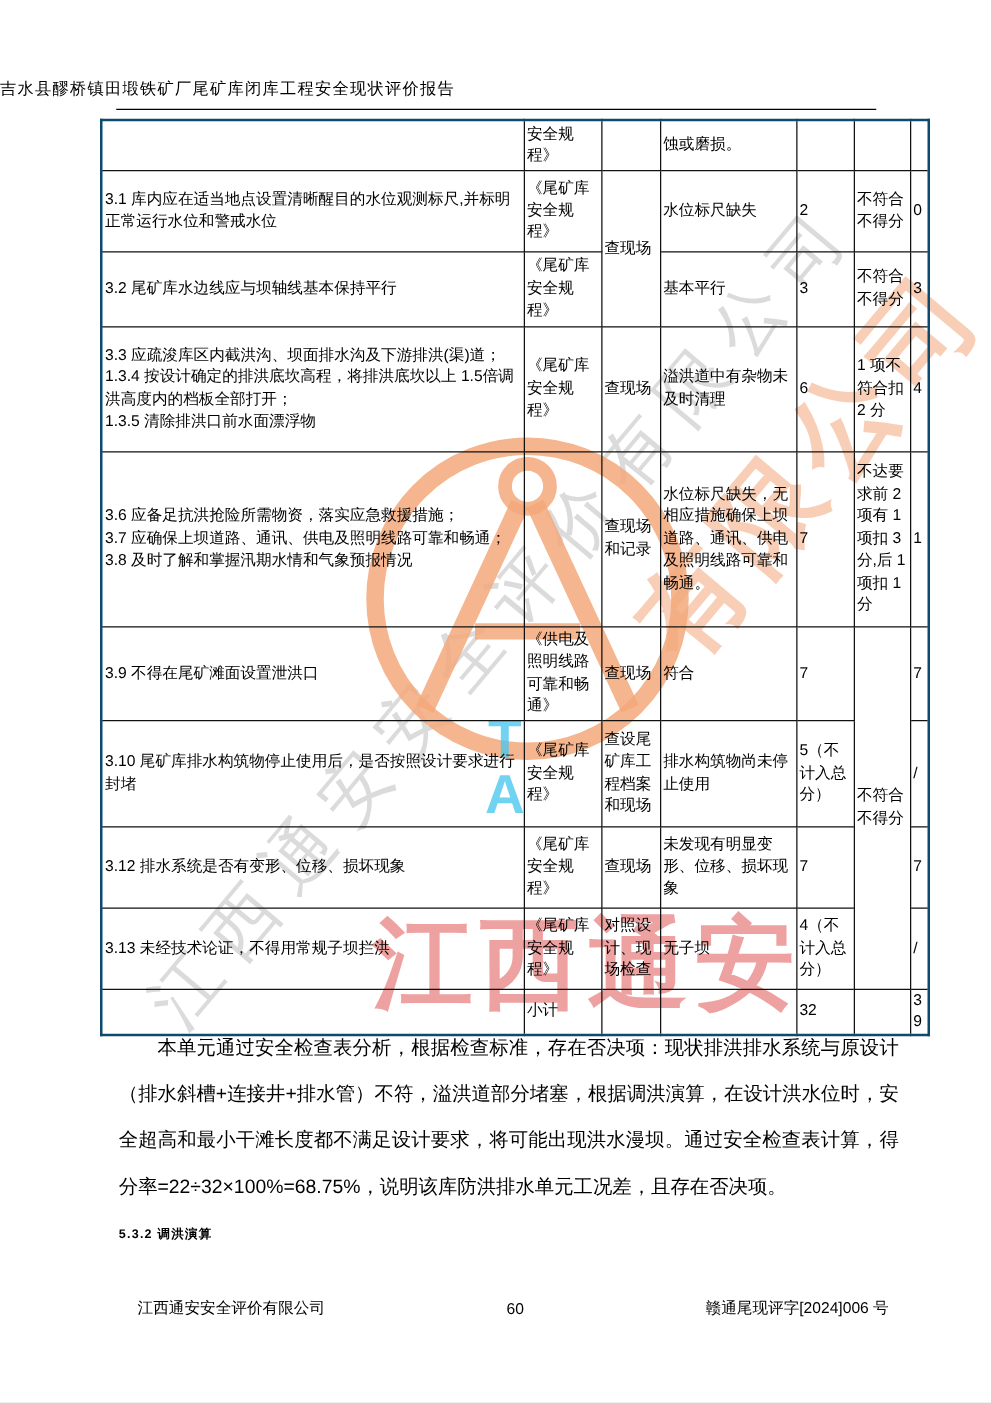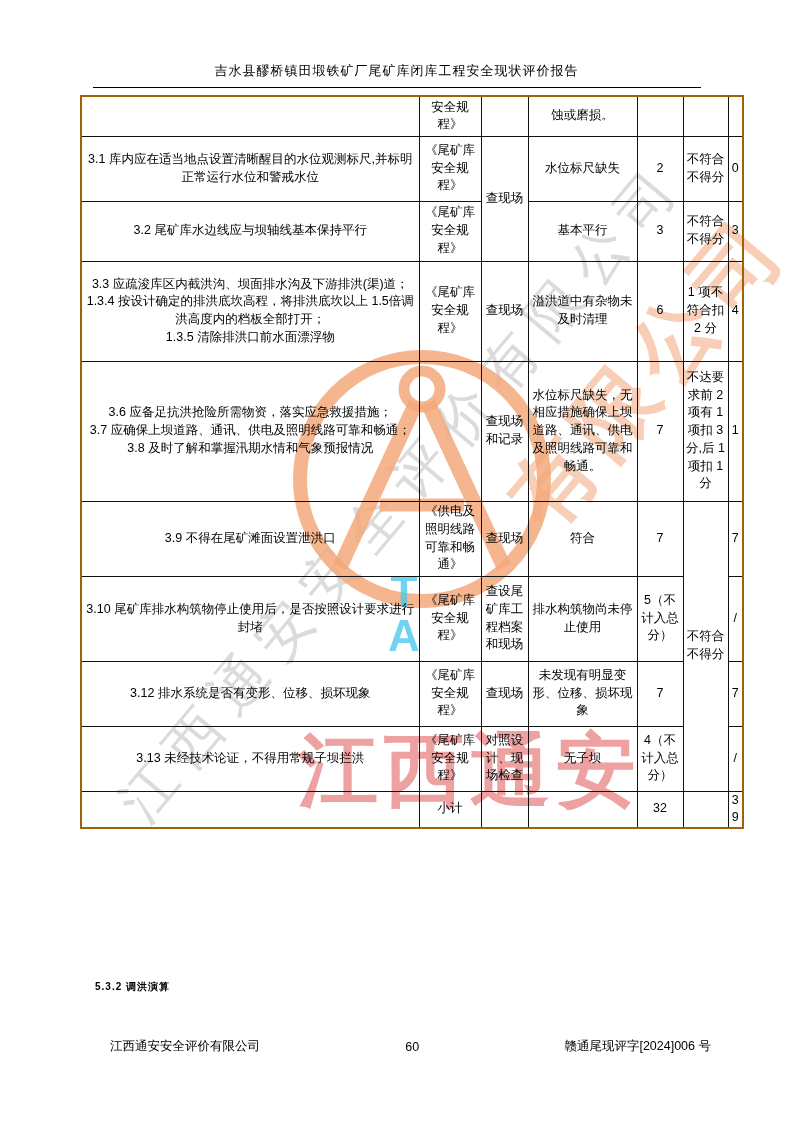--- a/index.html
+++ b/index.html
@@ -22,27 +22,27 @@
     letter-spacing:6px;color:rgba(222,68,68,0.5);white-space:nowrap;
   }
   .wm-ta{
     position:absolute;left:388px;top:570px;font-size:44px;line-height:44px;font-weight:bold;
     color:rgba(73,198,238,0.78);white-space:pre-line;text-align:center;
   }
   .wm-logo{position:absolute;left:288px;top:345px;}
   
   .content{position:absolute;inset:0;z-index:1;}
   .header-title{
-    position:absolute;top:62px;left:0;width:100%;text-align:center;
+    position:absolute;top:62px;left:0;width:100%;text-align:left;
     font-size:13px;letter-spacing:1px;
   }
   .header-rule{position:absolute;top:87px;left:93px;width:608px;border-top:1.6px solid #000;}
   table.checklist{
     position:absolute;left:80px;top:95px;width:662px;
-    border-collapse:collapse;table-layout:fixed;border:2px solid #a16207;text-align:center;
+    border-collapse:collapse;table-layout:fixed;border:2px solid #0c4a6e;
   }
   table.checklist td{
     border:1px solid #111;font-size:12.5px;line-height:1.42;
     padding:0 2px;vertical-align:middle;word-break:break-all;background:transparent;
   }
   td.num{padding:0 1px;}
   td.preline{white-space:pre-line;}
   .body-text{
     position:absolute;left:95px;top:820px;width:624px;
     font-size:15.5px;line-height:37px;text-align:justify;text-indent:2em;
@@ -179,20 +179,21 @@
           <td>小计</td>
           <td></td>
           <td></td>
           <td class="num">32</td>
           <td></td>
           <td class="num">39</td>
         </tr>
       </tbody>
     </table>
 
+    <div class="body-text">本单元通过安全检查表分析，根据检查标准，存在否决项：现状排洪排水系统与原设计（排水斜槽+连接井+排水管）不符，溢洪道部分堵塞，根据调洪演算，在设计洪水位时，安全超高和最小干滩长度都不满足设计要求，将可能出现洪水漫坝。通过安全检查表计算，得分率=22÷32×100%=68.75%，说明该库防洪排水单元工况差，且存在否决项。</div>
 
     <div class="section-heading">5.3.2 调洪演算</div>
 
     <div class="footer">
       <span>江西通安安全评价有限公司</span>
       <span>60</span>
       <span>赣通尾现评字[2024]006 号</span>
     </div>
 
   </div>

